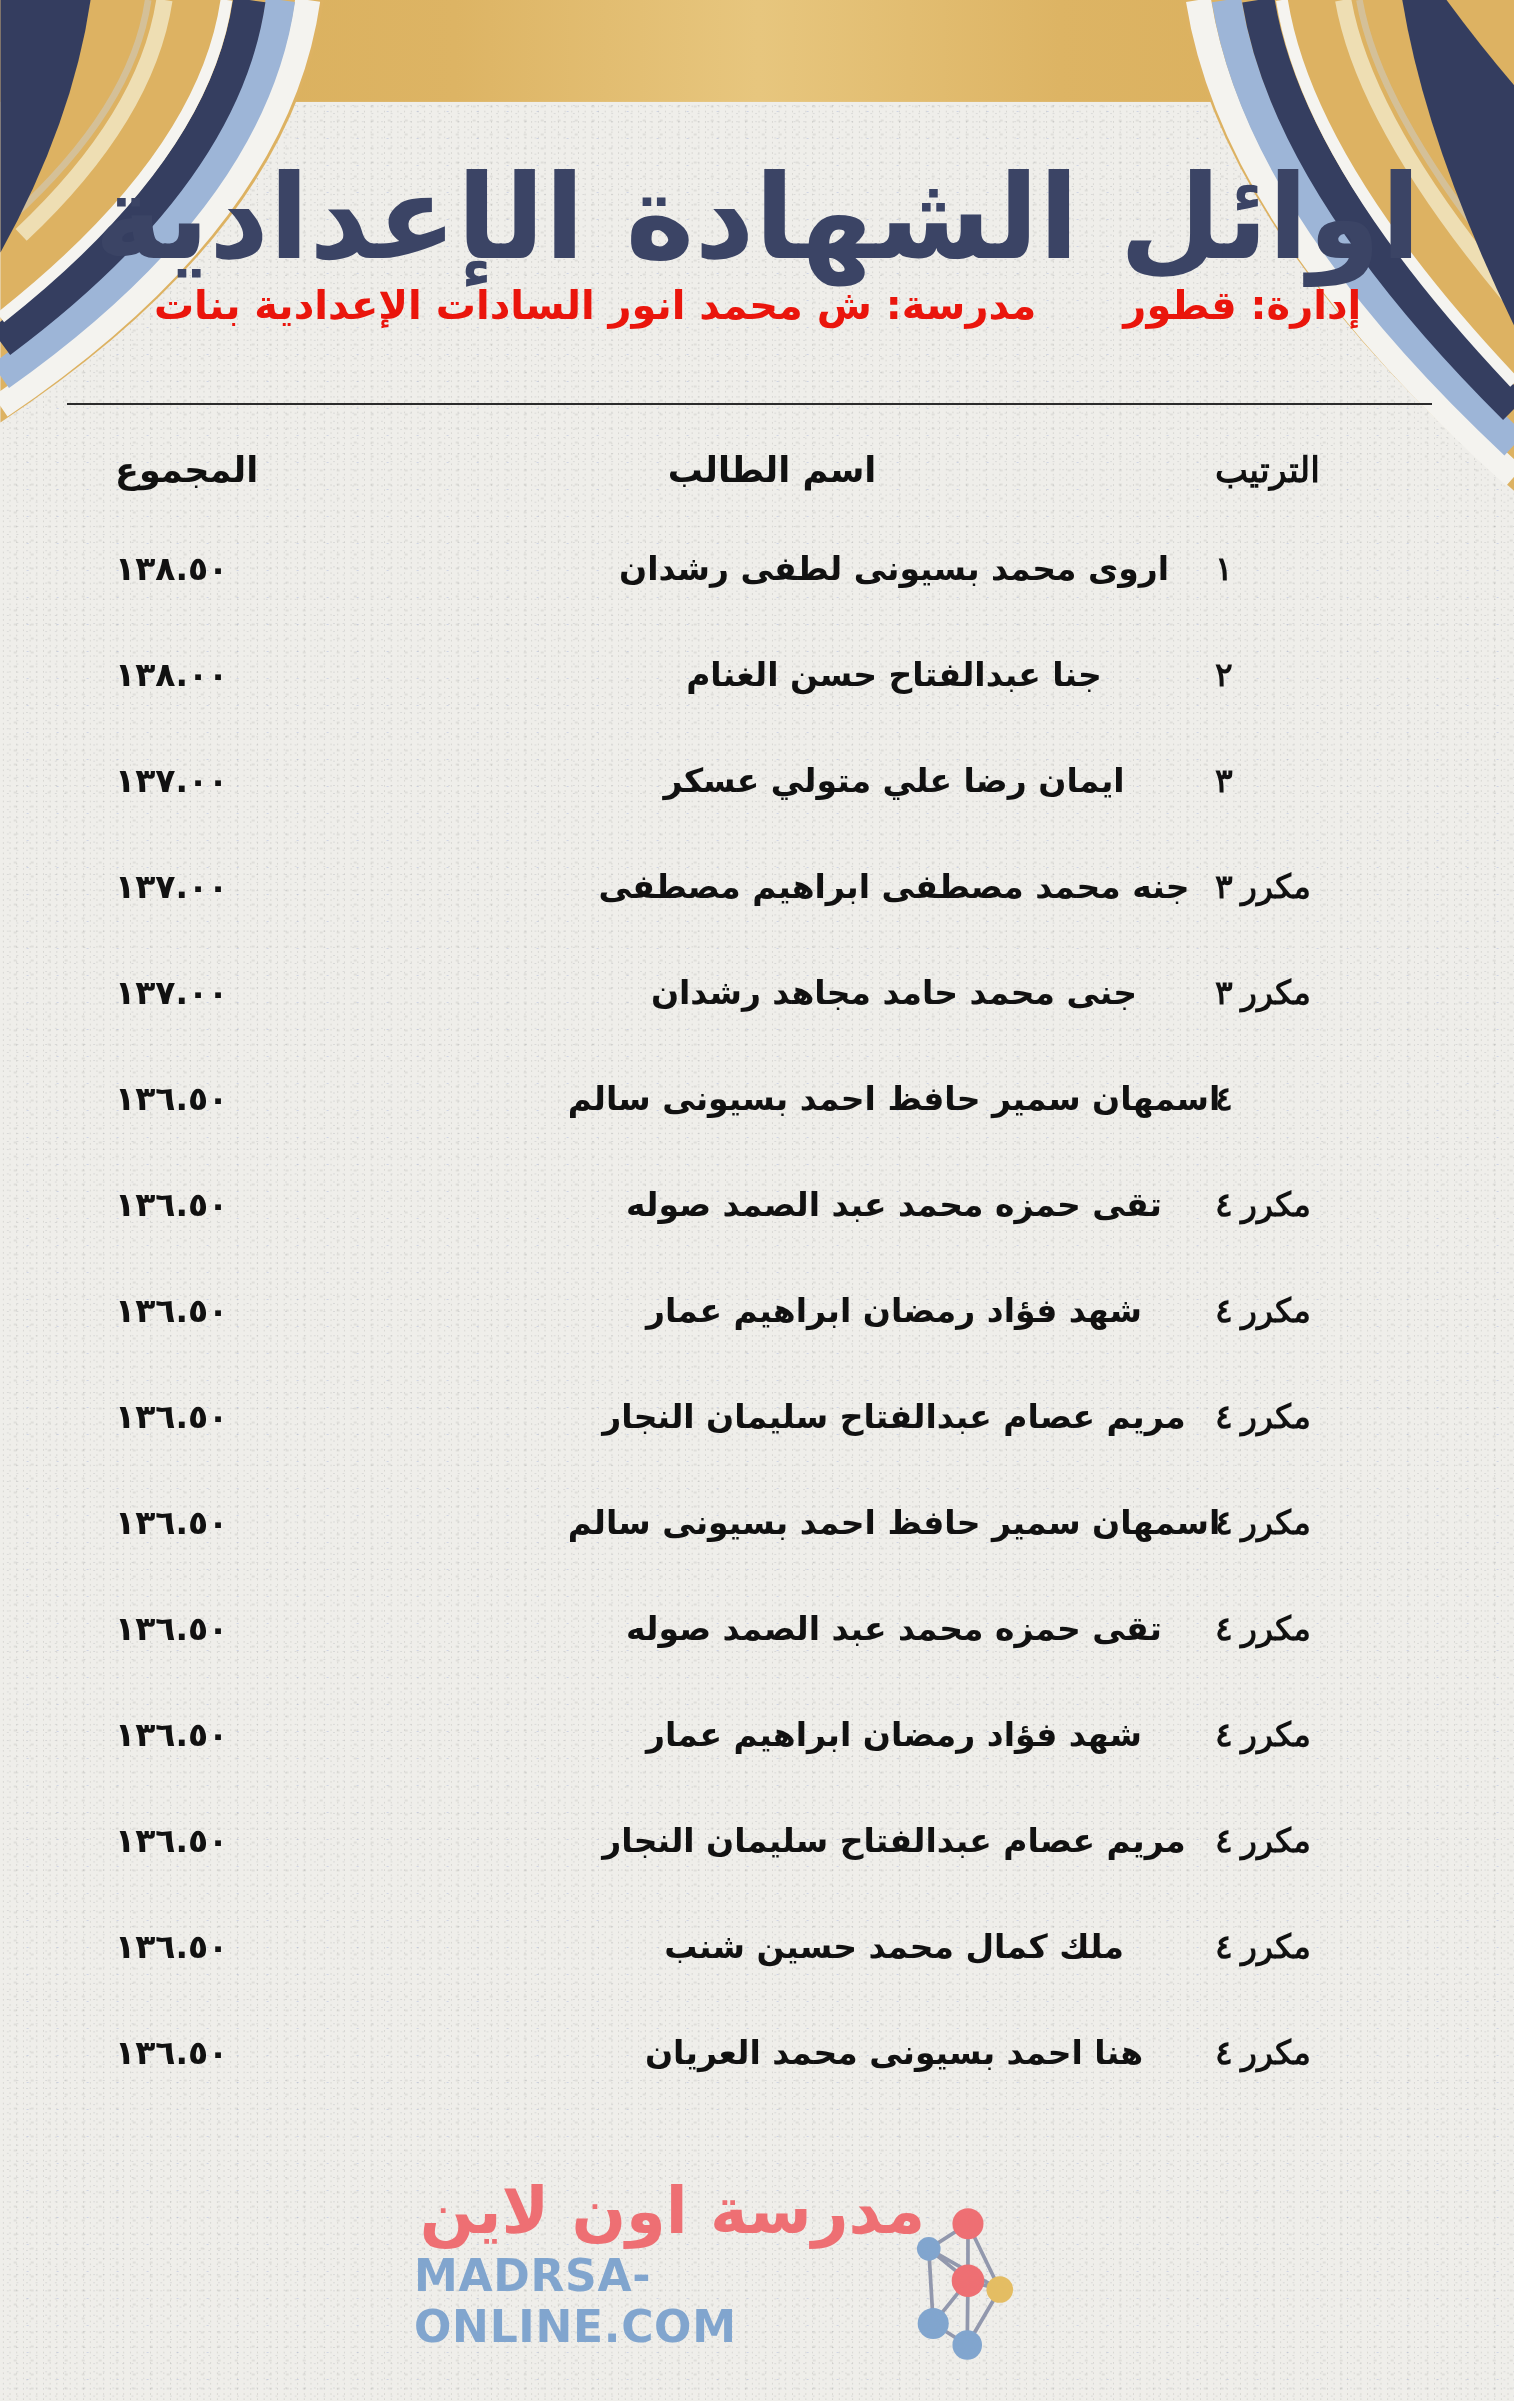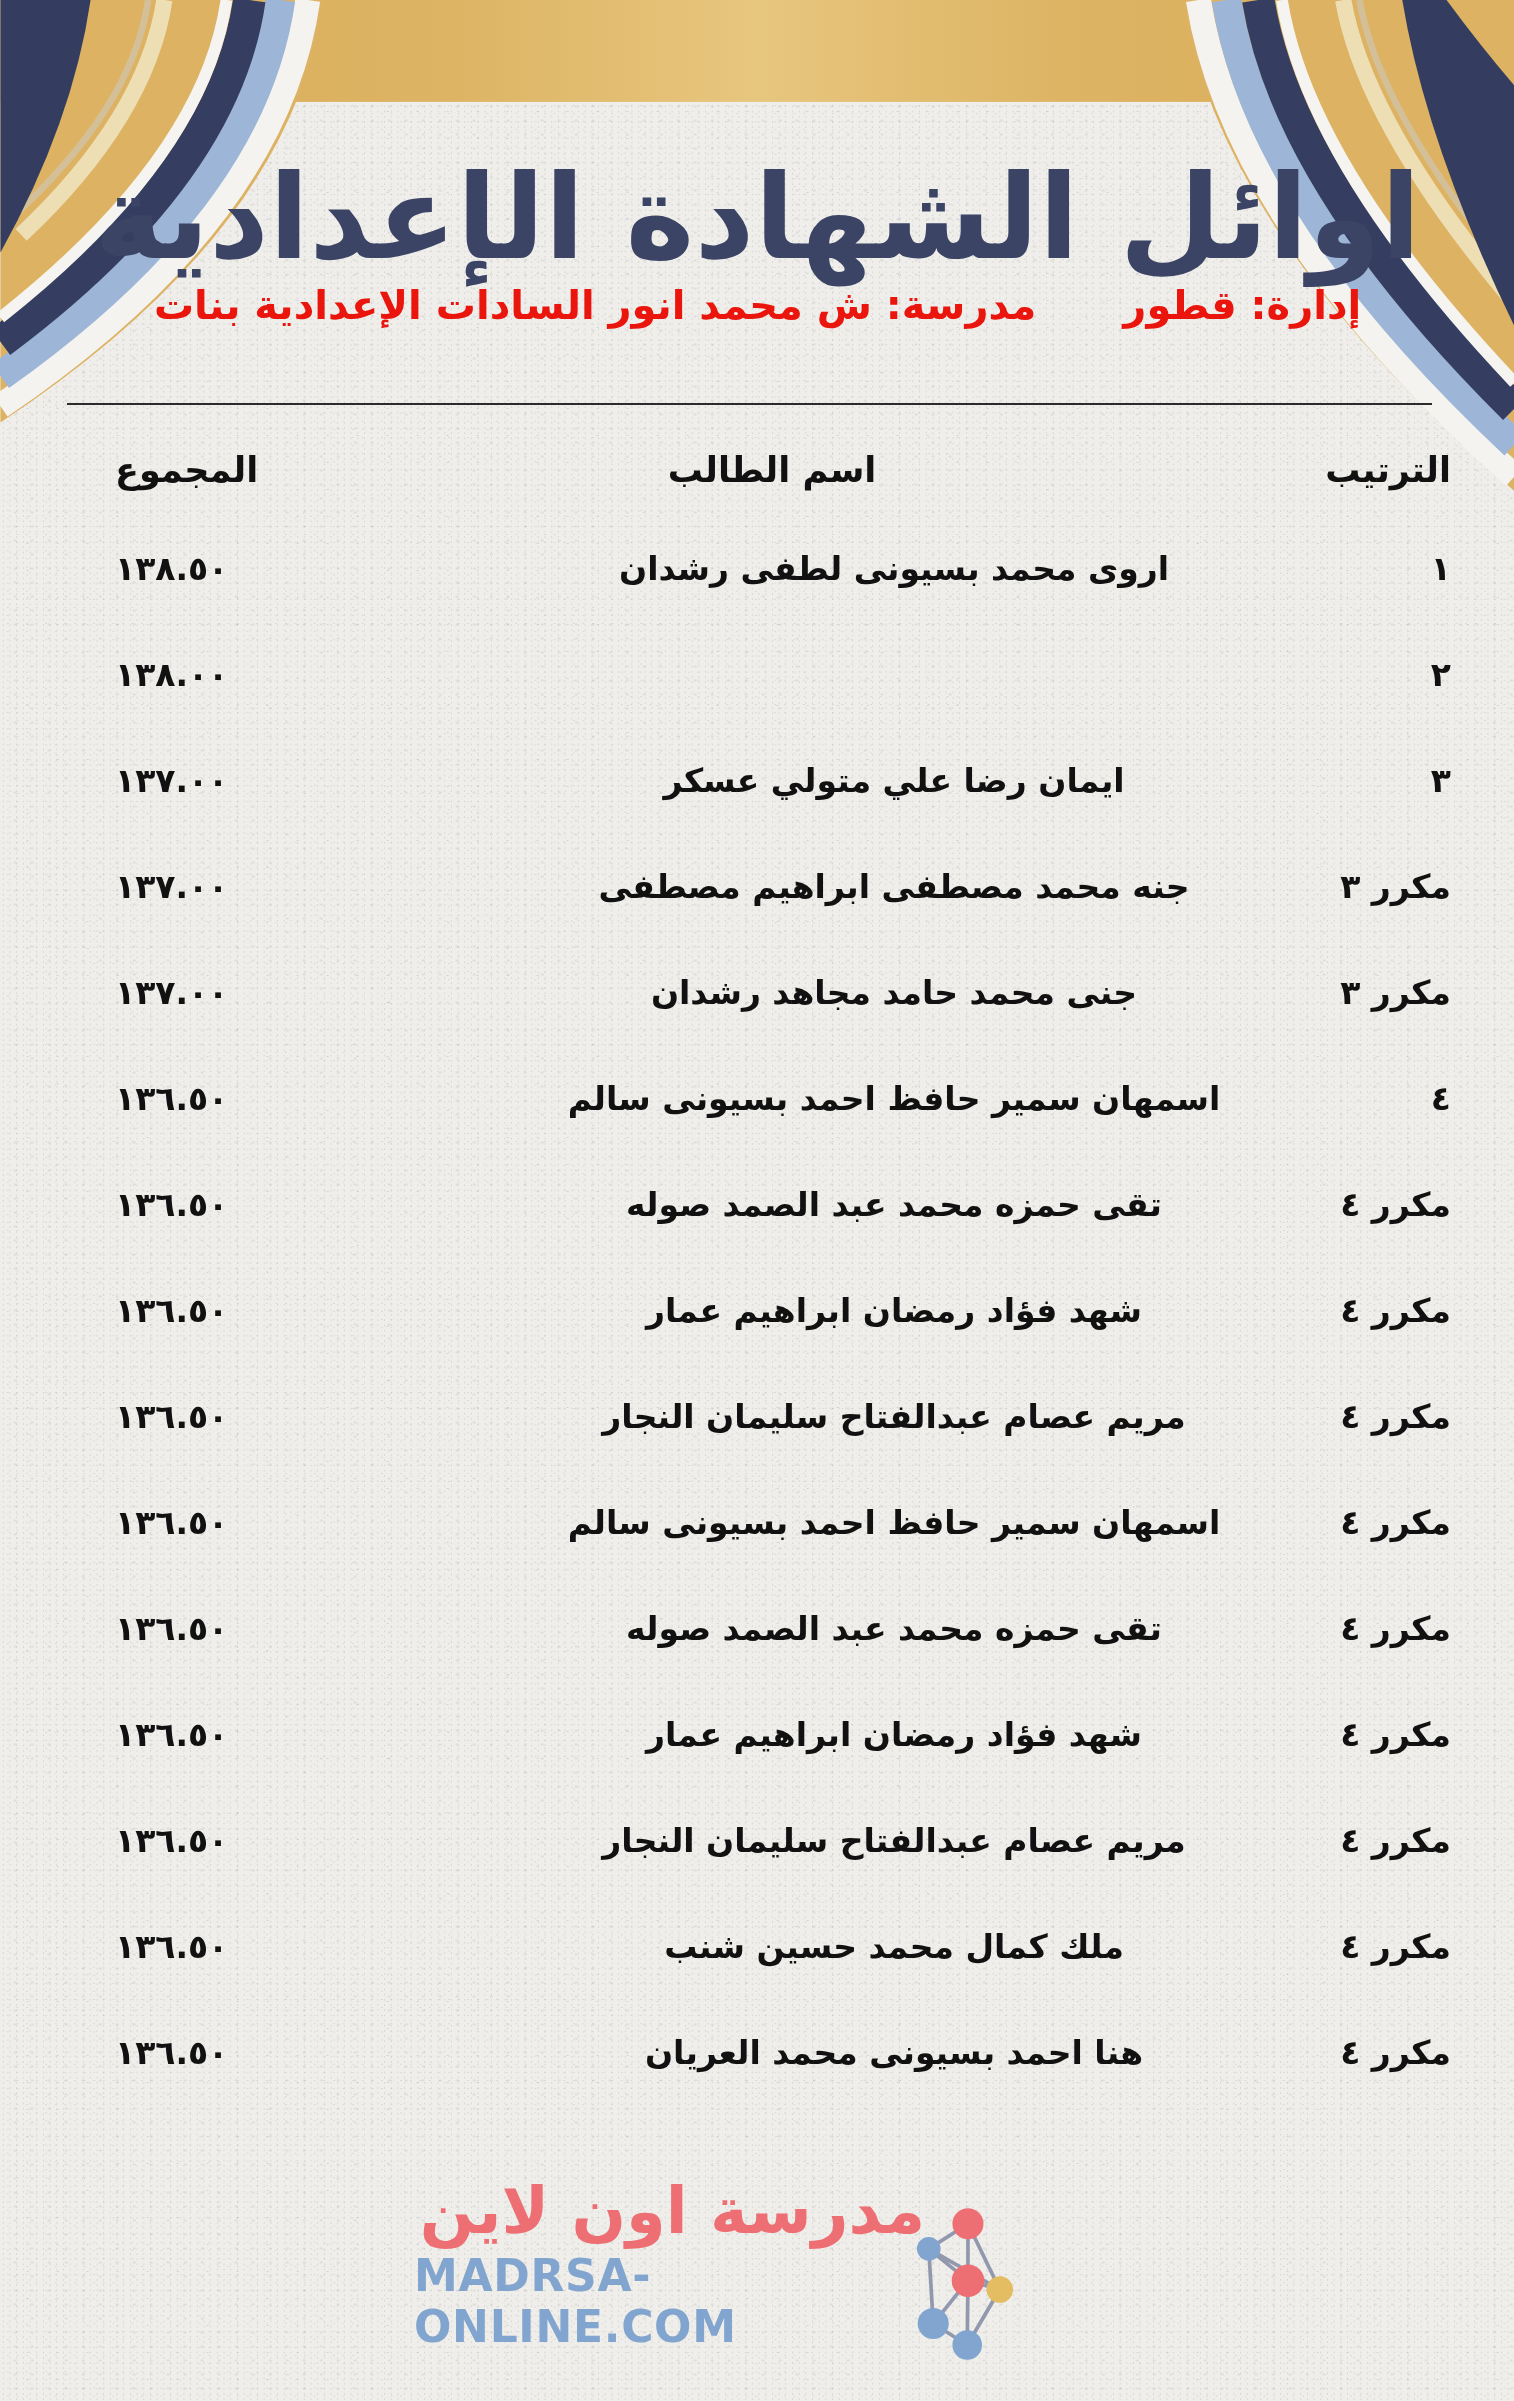--- a/index.html
+++ b/index.html
@@ -21,21 +21,21 @@
   .subtitle{position:absolute;top:282px;left:0;width:100%;z-index:3;
     display:flex;flex-direction:row-reverse;justify-content:center;gap:87px;
     direction:rtl;color:#ea150c;font-size:40px;font-weight:bold;text-align:right;}
   .divider{position:absolute;top:403px;left:67px;width:1365px;height:2.2px;
     background:#2b2b2b;z-index:3;}
   .table{position:absolute;top:425px;left:0;width:1515px;z-index:3;direction:rtl;
     color:#111;}
   .thead{position:relative;height:90px;font-size:35px;font-weight:bold;}
   .row{position:relative;height:106px;font-size:33px;font-weight:bold;}
   .cell{position:absolute;top:50%;transform:translateY(-50%);white-space:nowrap;}
-  .cell.rank{left:1215px;width:236px;text-align:right;}
+  .cell.rank{left:1215px;width:236px;text-align:left;font-family:Liberation Serif, serif;}
   .cell.name{left:384px;width:1020px;text-align:center;}
   .cell.total{left:115px;width:310px;text-align:left;direction:rtl;}
   .thead .cell.rank{left:1215px;width:236px;}
   .thead .cell.name{left:384px;width:776px;}
   .logo{position:absolute;top:2171px;left:414px;width:517px;z-index:4;
     display:flex;flex-direction:column;align-items:center;}
   .logo-ar{direction:rtl;color:#ee6f73;font-size:64px;font-weight:bold;line-height:1.25;}
   .logo-en{color:#81a5ce;font-size:44px;font-weight:bold;letter-spacing:0.7px;line-height:1.15;}
   .logo-icon{position:absolute;top:2203px;left:905px;z-index:4;}
 </style>
@@ -110,20 +110,21 @@
     </div>
     <div id="rows-container">
     <div class="row">
       <span class="cell rank">١</span>
       <span class="cell name">اروى محمد بسيونى لطفى رشدان</span>
       <span class="cell total">١٣٨.٥٠</span>
     </div>
 
     <div class="row">
       <span class="cell rank">٢</span>
+      <span class="cell name">جنا عبدالفتاح حسن الغنام</span>
       <span class="cell total">١٣٨.٠٠</span>
     </div>
 
     <div class="row">
       <span class="cell rank">٣</span>
       <span class="cell name">ايمان رضا علي متولي عسكر</span>
       <span class="cell total">١٣٧.٠٠</span>
     </div>
 
     <div class="row">

